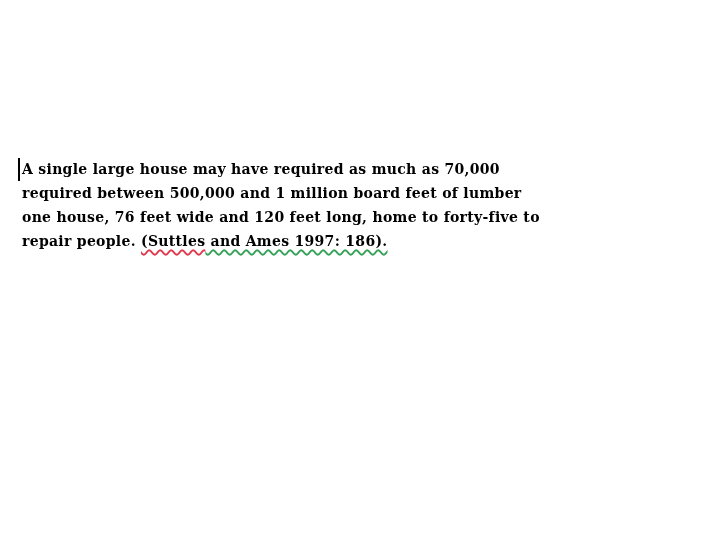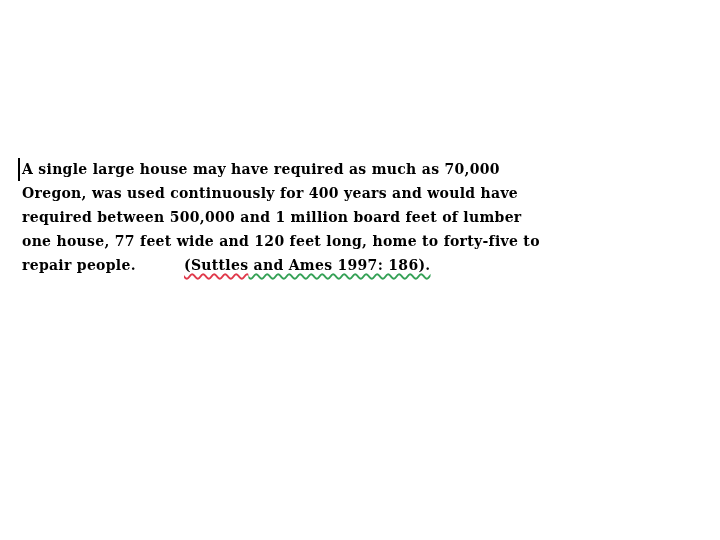--- a/index.html
+++ b/index.html
@@ -44,18 +44,17 @@
     text-underline-offset: 3px;
   }
 </style>
 </head>
 <body>
 
 <div class="viewport">
   <div class="doc-text">
     <div class="caret"></div>
     <div class="line">A single large house may have required as much as 70,000</div>
-    <div class="line">Oregon, was used continuously for 400 years and would have</div>
     <div class="line">required between 500,000 and 1 million board feet of lumber</div>
-    <div class="line">one house, 77 feet wide and 120 feet long, home to forty-five to</div>
-    <div class="line"><span>repair people. </span><span class="sq" style="text-decoration-color: rgb(224, 57, 75); margin-left: 43px;">(Suttles</span><span class="sq" style="text-decoration-color: rgb(53, 161, 86);"> and Ames 1997: 186).</span></div>
+    <div class="line">one house, 76 feet wide and 120 feet long, home to forty-five to</div>
+    <div class="line"><span>repair people. </span><span class="sq" style="text-decoration-color: rgb(224, 57, 75);">(Suttles</span><span class="sq" style="text-decoration-color: rgb(53, 161, 86);"> and Ames 1997: 186).</span></div>
   </div>
 </div>
 
 </body></html>

